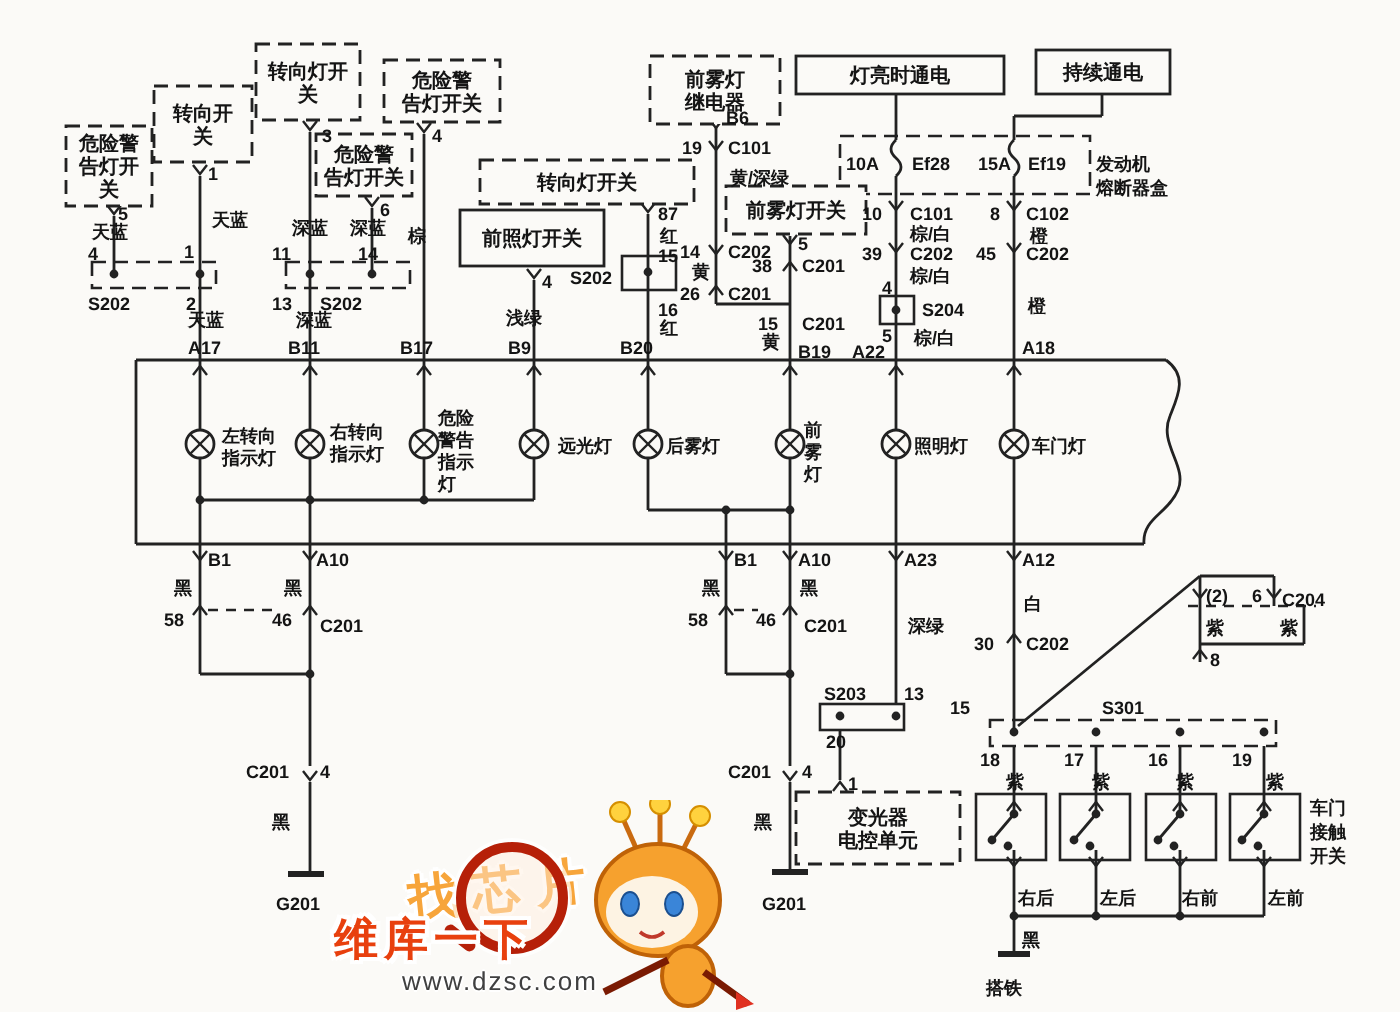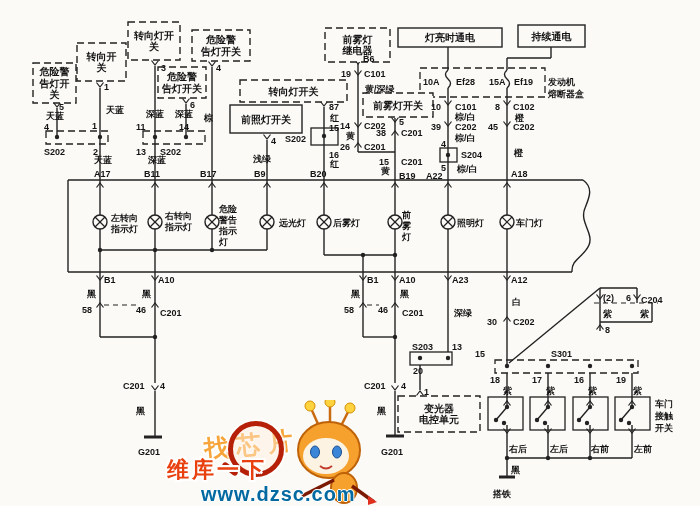--- a/index.html
+++ b/index.html
@@ -10,21 +10,21 @@
   text.boxlbl{font-size:10px;font-weight:bold;}
   .watermark *{position:absolute;pointer-events:none;}
   .wm-zhao{left:204px;top:428px;font-size:25px;font-weight:bold;color:#f7a53b;letter-spacing:7px;
     transform:rotate(-6deg);
     text-shadow:2px 0 0 #fff,-2px 0 0 #fff,0 2px 0 #fff,0 -2px 0 #fff,1px 1px 0 #fff,-1px -1px 0 #fff,1px -1px 0 #fff,-1px 1px 0 #fff;}
   .wm-glass{left:228px;top:421px;width:46px;height:46px;border:5px solid #b62008;border-radius:50%;
     background:rgba(255,238,220,0.45);box-shadow:0 0 0 2px rgba(255,255,255,.7);}
   .wm-handle{left:221px;top:466px;width:18px;height:6px;background:#b62008;border-radius:3px;transform:rotate(38deg);}
   .wm-brand{left:167px;top:455px;font-size:22px;font-weight:bold;color:#e8400e;letter-spacing:3px;
     text-shadow:2px 0 0 #fff,-2px 0 0 #fff,0 2px 0 #fff,0 -2px 0 #fff,2px 2px 0 #fff,-2px -2px 0 #fff,2px -2px 0 #fff,-2px 2px 0 #fff;}
-  .wm-url{left:201px;top:483px;font-size:20px;font-weight:bold;color:#0369a1;letter-spacing:1px;
+  .wm-url{left:201px;top:483px;font-size:13px;font-weight:normal;color:#404040;letter-spacing:1px;
     text-shadow:1px 0 0 #fff,-1px 0 0 #fff,0 1px 0 #fff,0 -1px 0 #fff;}
   .wm-mascot{left:284px;top:400px;}
 </style>
 </head>
 <body>
 
 <div class="stage">
   <svg id="diagram" width="700" height="506" viewBox="0 0 700 506">
       <line x1="57" y1="108" x2="57" y2="137" stroke="#222222" stroke-width="1.4"></line>
       <line x1="100" y1="88" x2="100" y2="180" stroke="#222222" stroke-width="1.4"></line>

